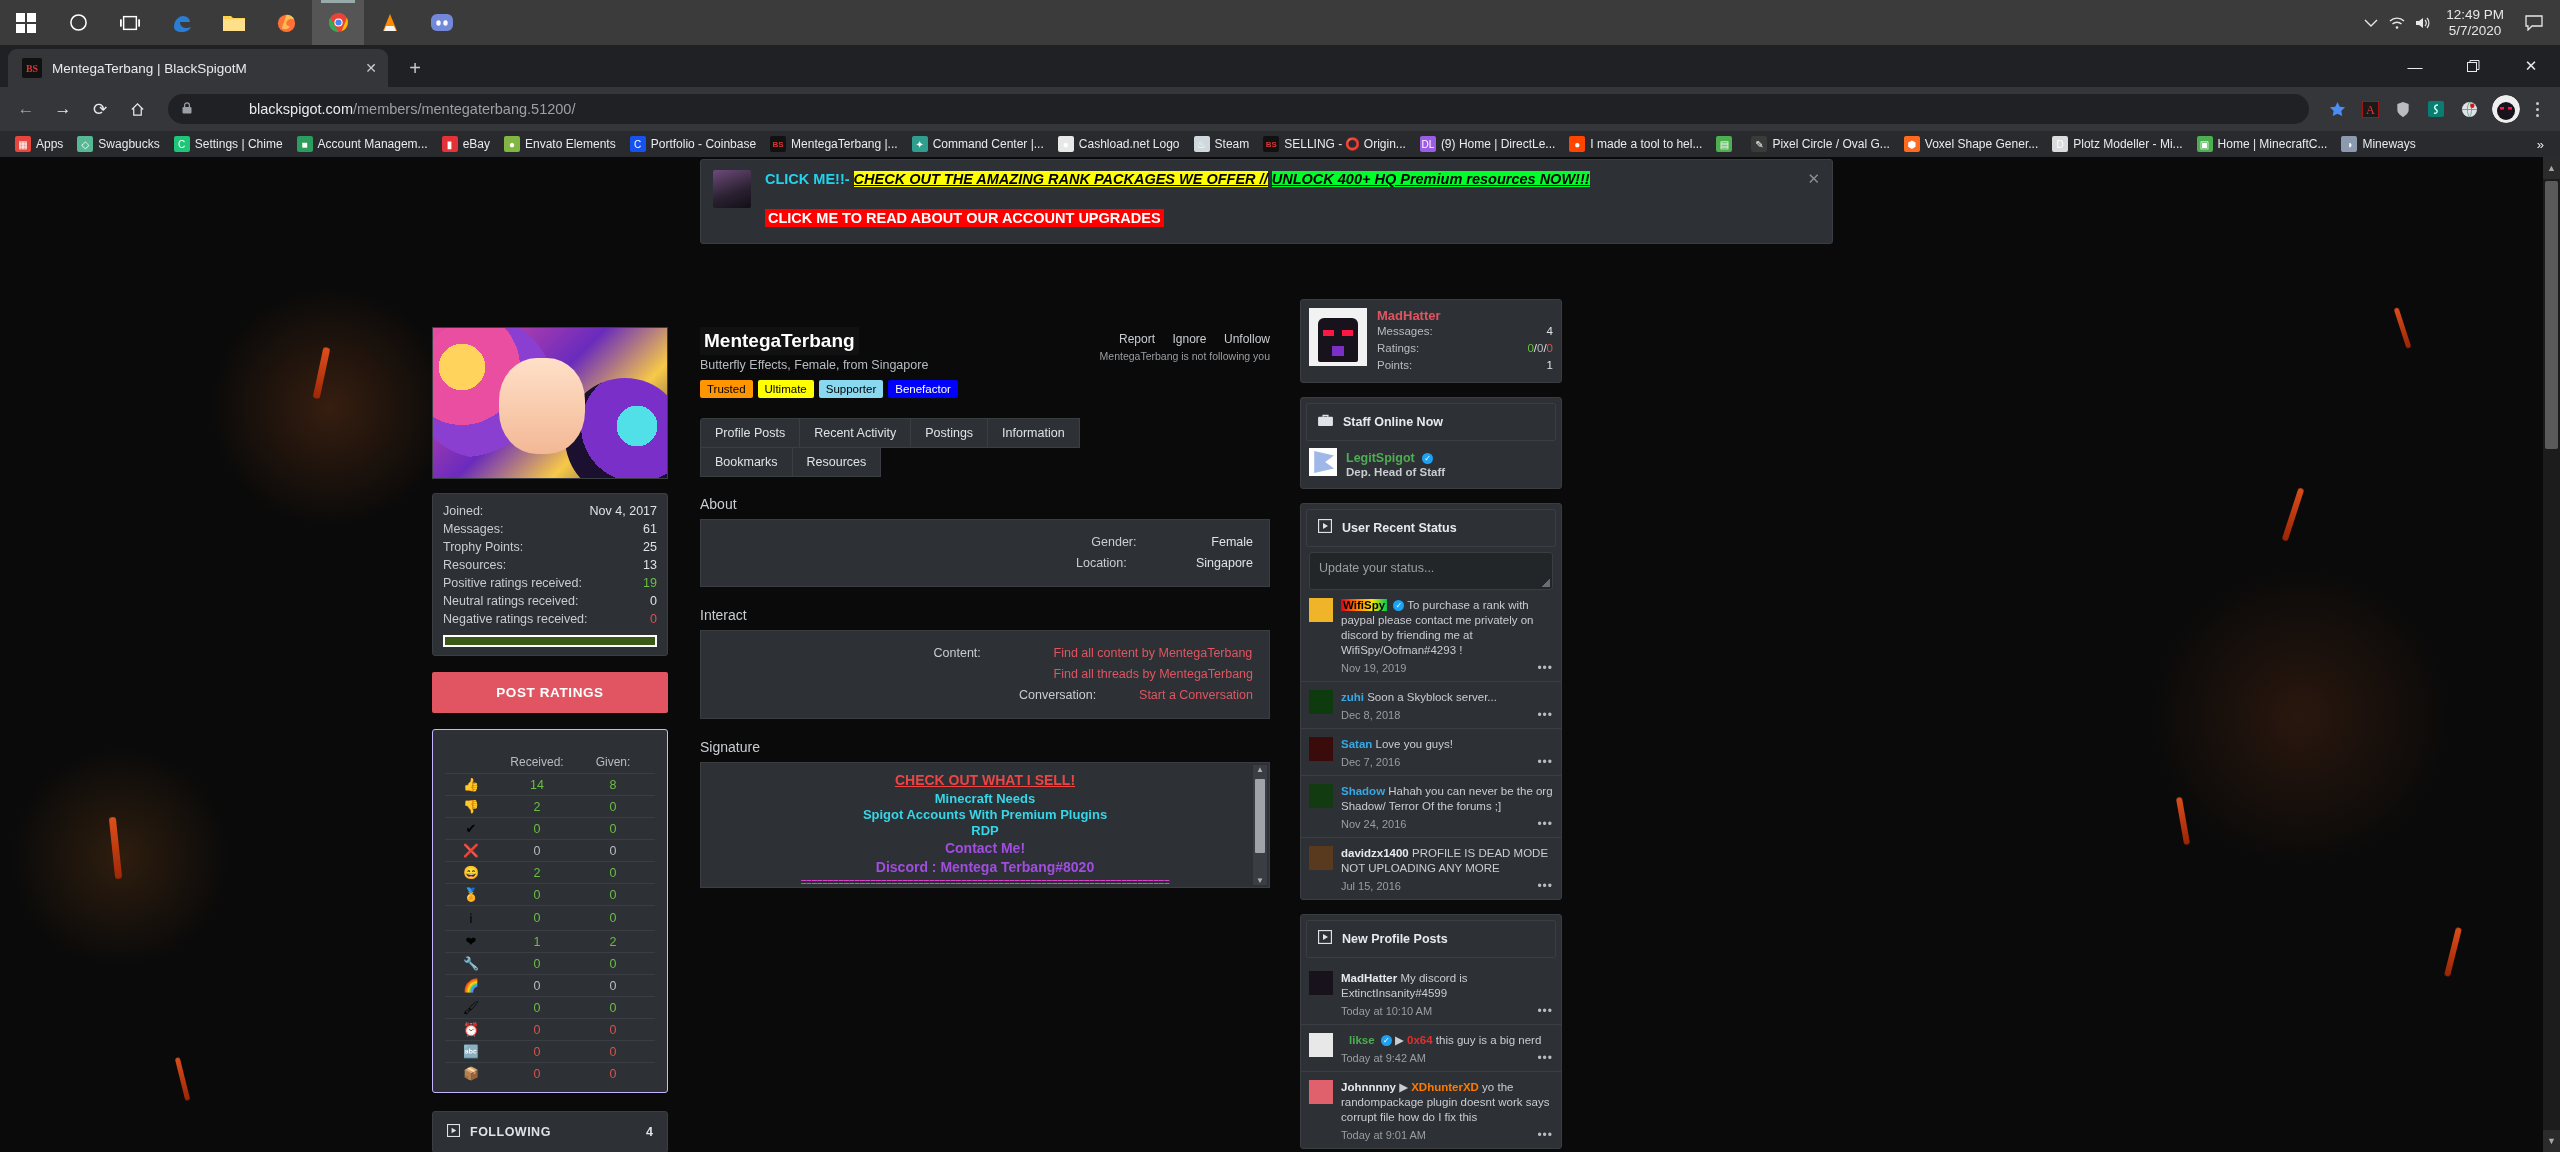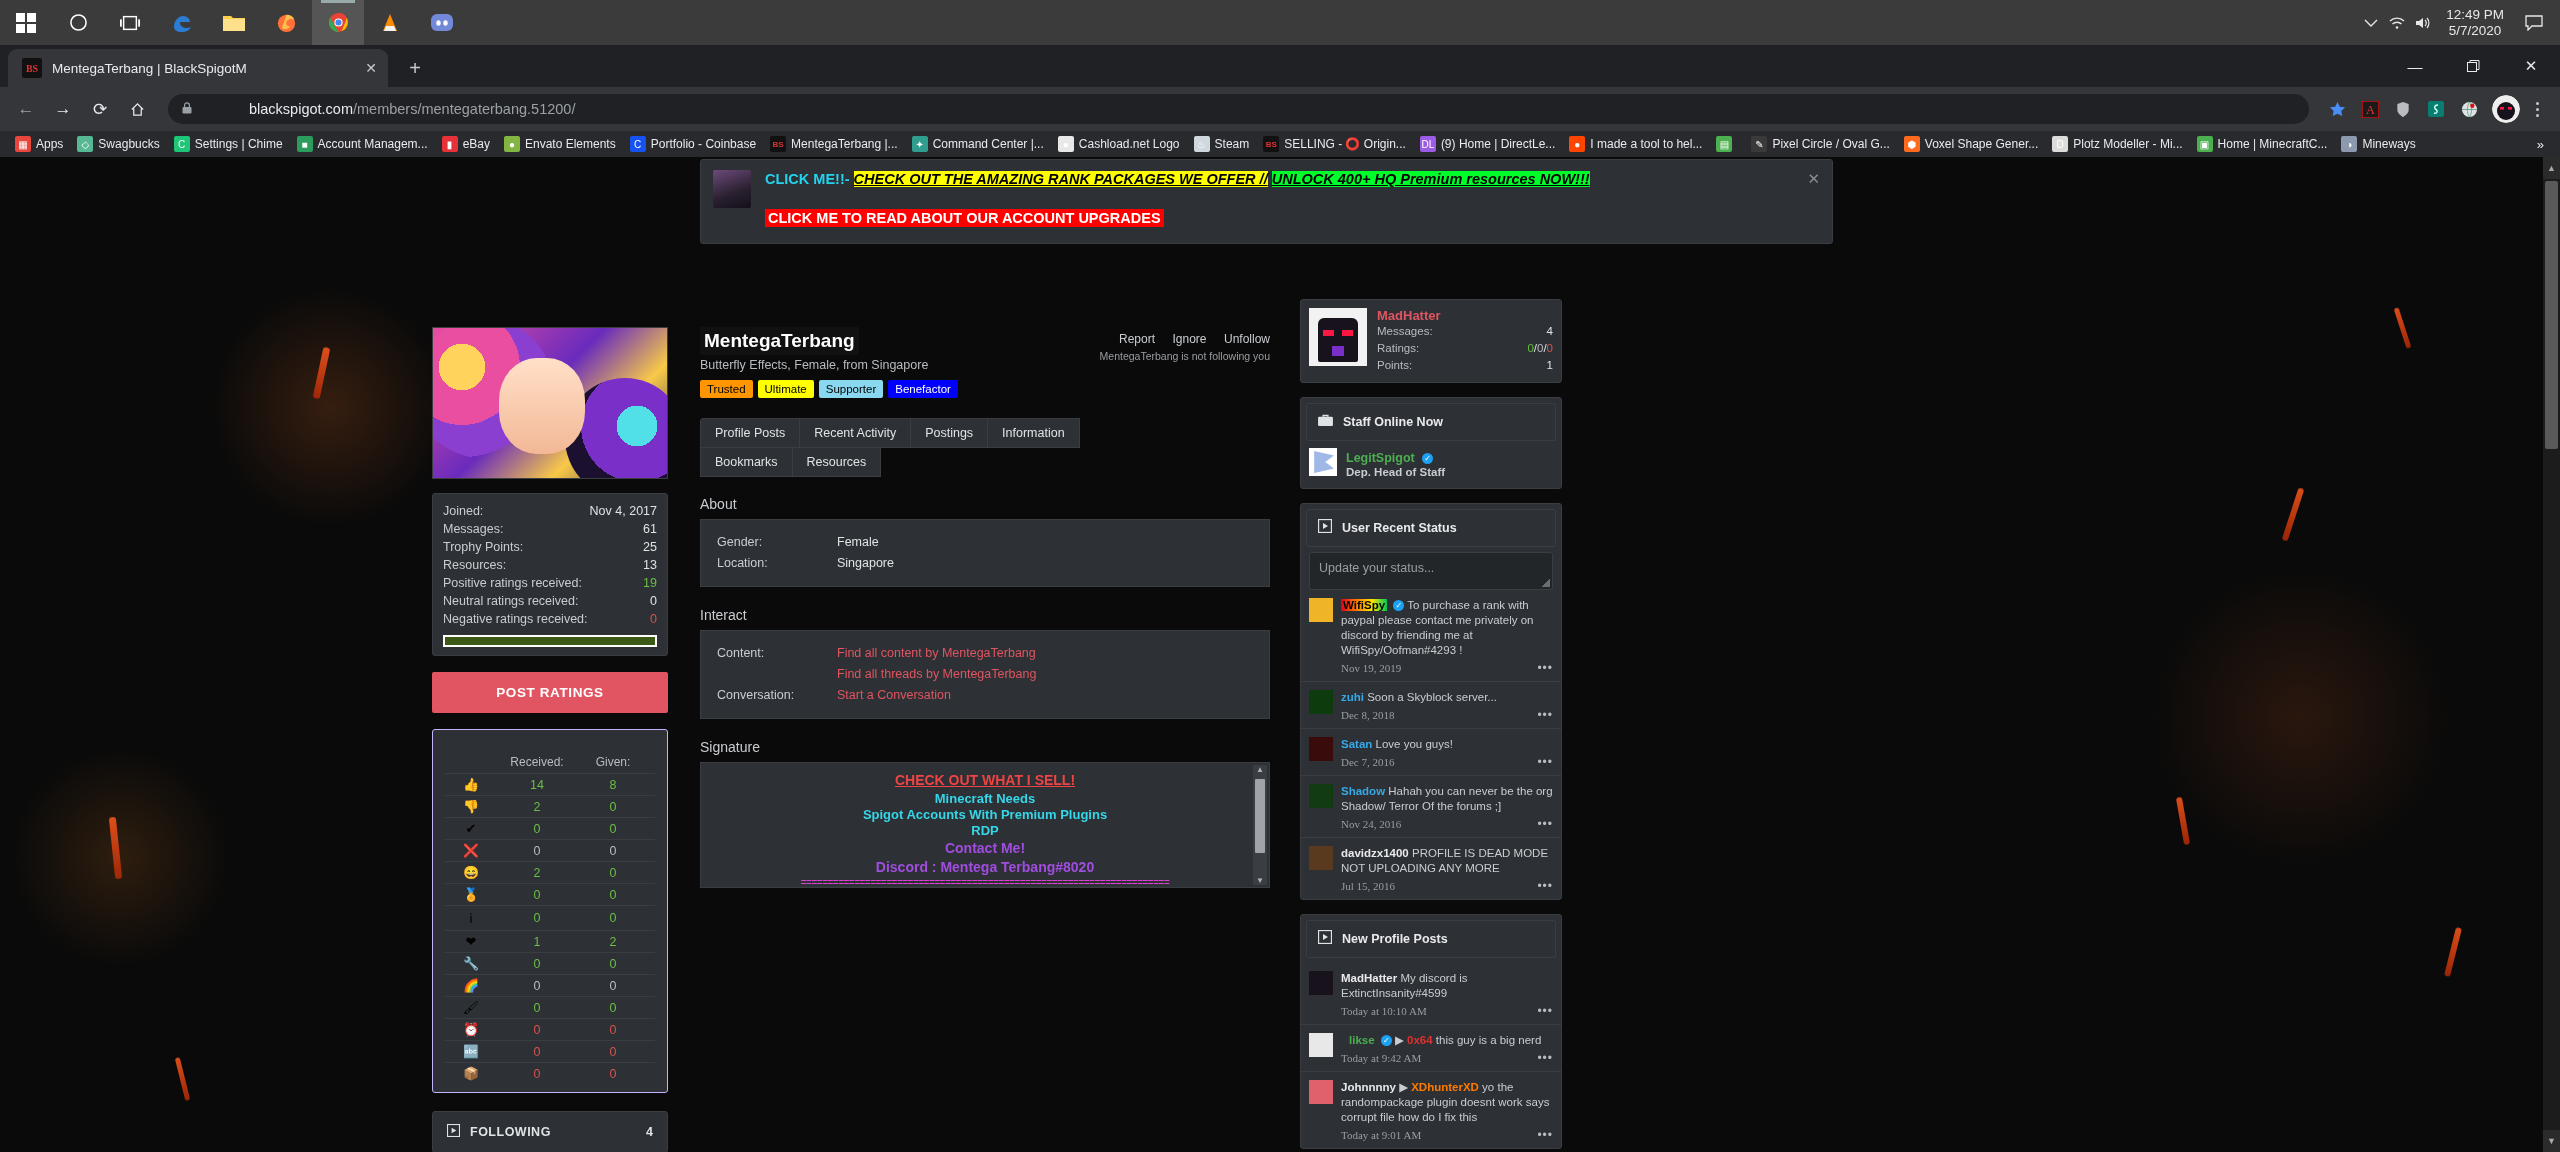--- a/index.html
+++ b/index.html
@@ -139,21 +139,21 @@
   .rtop { position:absolute; right:0; top:2px; text-align:right; }
   .rtop .lnk { color:#c9cdd1; font-size:12px; margin-left:13px; }
   .rtop .sub { color:#9a9ea2; font-size:10.5px; margin-top:3px; }
   .tabs { margin-top:20px; display:flex; flex-wrap:wrap; width:470px; }
   .ptab { background:#2d3034; border:1px solid #3a3d41; color:#dfe3e6; font-size:12.5px;
           padding:7px 14px; margin-right:-1px; margin-bottom:-1px; }
   .ptab:first-child { border-radius:3px 0 0 0; }
   .sec-h { color:#c9cdd1; font-size:14px; margin-top:20px; padding-bottom:7px;
            border-bottom:1px solid #3a3d41; }
   .sec-b { background:#2d3034; border:1px solid #3a3d41; border-top:none; padding:12px 16px; }
-  .kv { display:flex; font-size:12.5px; line-height:21px; }
+  .kv { display:flex; font-size:12.5px; line-height:21px;justify-content:flex-end; }
   .kv .k { width:120px; color:#c9cdd1; }
   .kv .v { color:#dfe3e6; }
   .kv .v a { color:#e05561; text-decoration:none; display:block; }
   .sigbox { background:#2d3034; border:1px solid #3a3d41; border-top:none; height:125px;
             position:relative; overflow:hidden; }
   .sig-in { padding:6px 12px 0 12px; text-align:center; }
   .sig-h { color:#ef4444; font-size:14px; font-weight:bold; text-decoration:underline; line-height:22px; }
   .sig-c { color:#35d6e8; font-size:13px; font-weight:bold; line-height:16px; }
   .sig-m { color:#a14de0; font-size:14px; font-weight:bold; line-height:19px; }
   .sig-eq { color:#e23fd4; font-size:10px; letter-spacing:-0.5px; line-height:12px; overflow:hidden;
@@ -191,21 +191,21 @@
               color:#9a9ea2; font-size:12.5px; padding:8px 9px 14px 9px; position:relative; }
   .statusin::after { content:""; position:absolute; right:2px; bottom:2px; width:8px; height:8px;
               background:linear-gradient(135deg,transparent 50%,#6a6e72 50%); }
   .post { display:flex; padding:8px 8px 6px 8px; border-top:1px solid #3a3d41; }
   .post:first-of-type { border-top:none; }
   .p-av { width:24px; height:24px; flex:none; }
   .p-body { flex:1; margin-left:8px; }
   .p-txt { font-size:11.5px; color:#c9cdd1; line-height:15px; }
   .p-name { font-weight:bold; }
   .p-meta { display:flex; align-items:center; margin-top:3px; }
-  .p-date { color:#9a9ea2; font-size:11px;font-family:Liberation Serif, serif; }
+  .p-date { color:#9a9ea2; font-size:11px; }
   .p-dots { margin-left:auto; color:#b8bcc0; font-size:12px; letter-spacing:1px; }
   .wifispy { background:linear-gradient(90deg,#e2001a,#ff7a00,#ffe400,#00c853); color:#000;
              font-weight:bold; padding:0 2px; }
 
   
   .pagesb { position:absolute; right:0; top:0; width:17px; height:995px; background:#1c1c1c; }
   .pagesb .tr { position:absolute; top:0; left:0; right:0; height:22px; background:#2b2b2b; }
   .pagesb .br { position:absolute; bottom:0; left:0; right:0; height:22px; background:#2b2b2b; }
   .pagesb .thumb { position:absolute; left:2px; right:2px; top:24px; height:268px; background:#5a5a5a;
                    border-radius:2px; }

